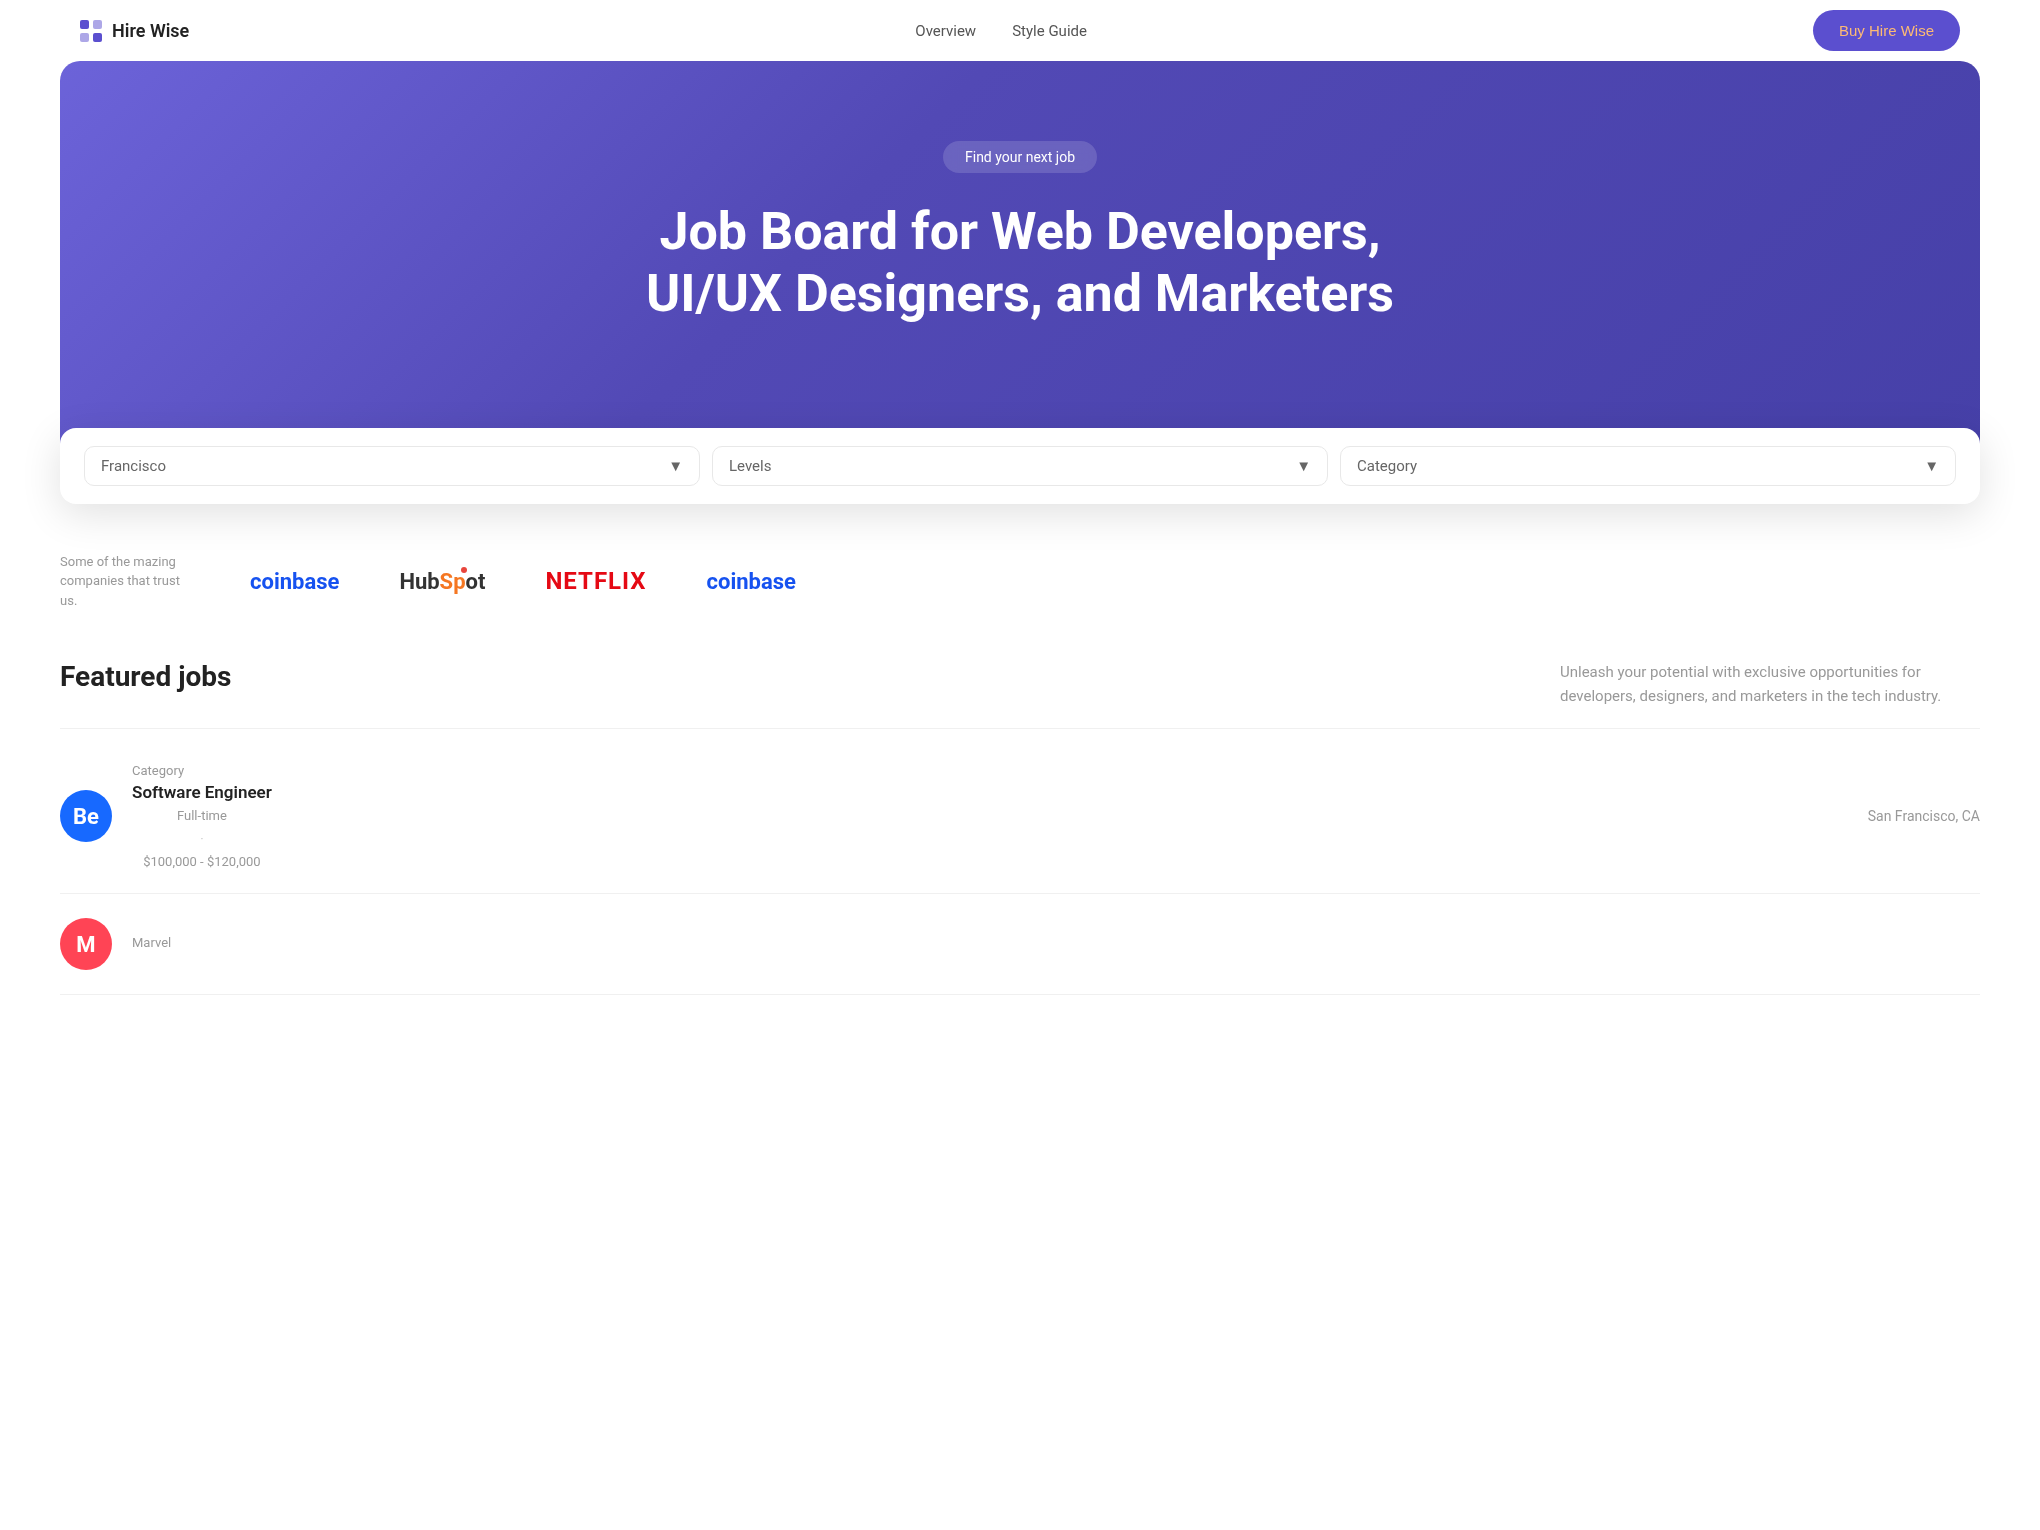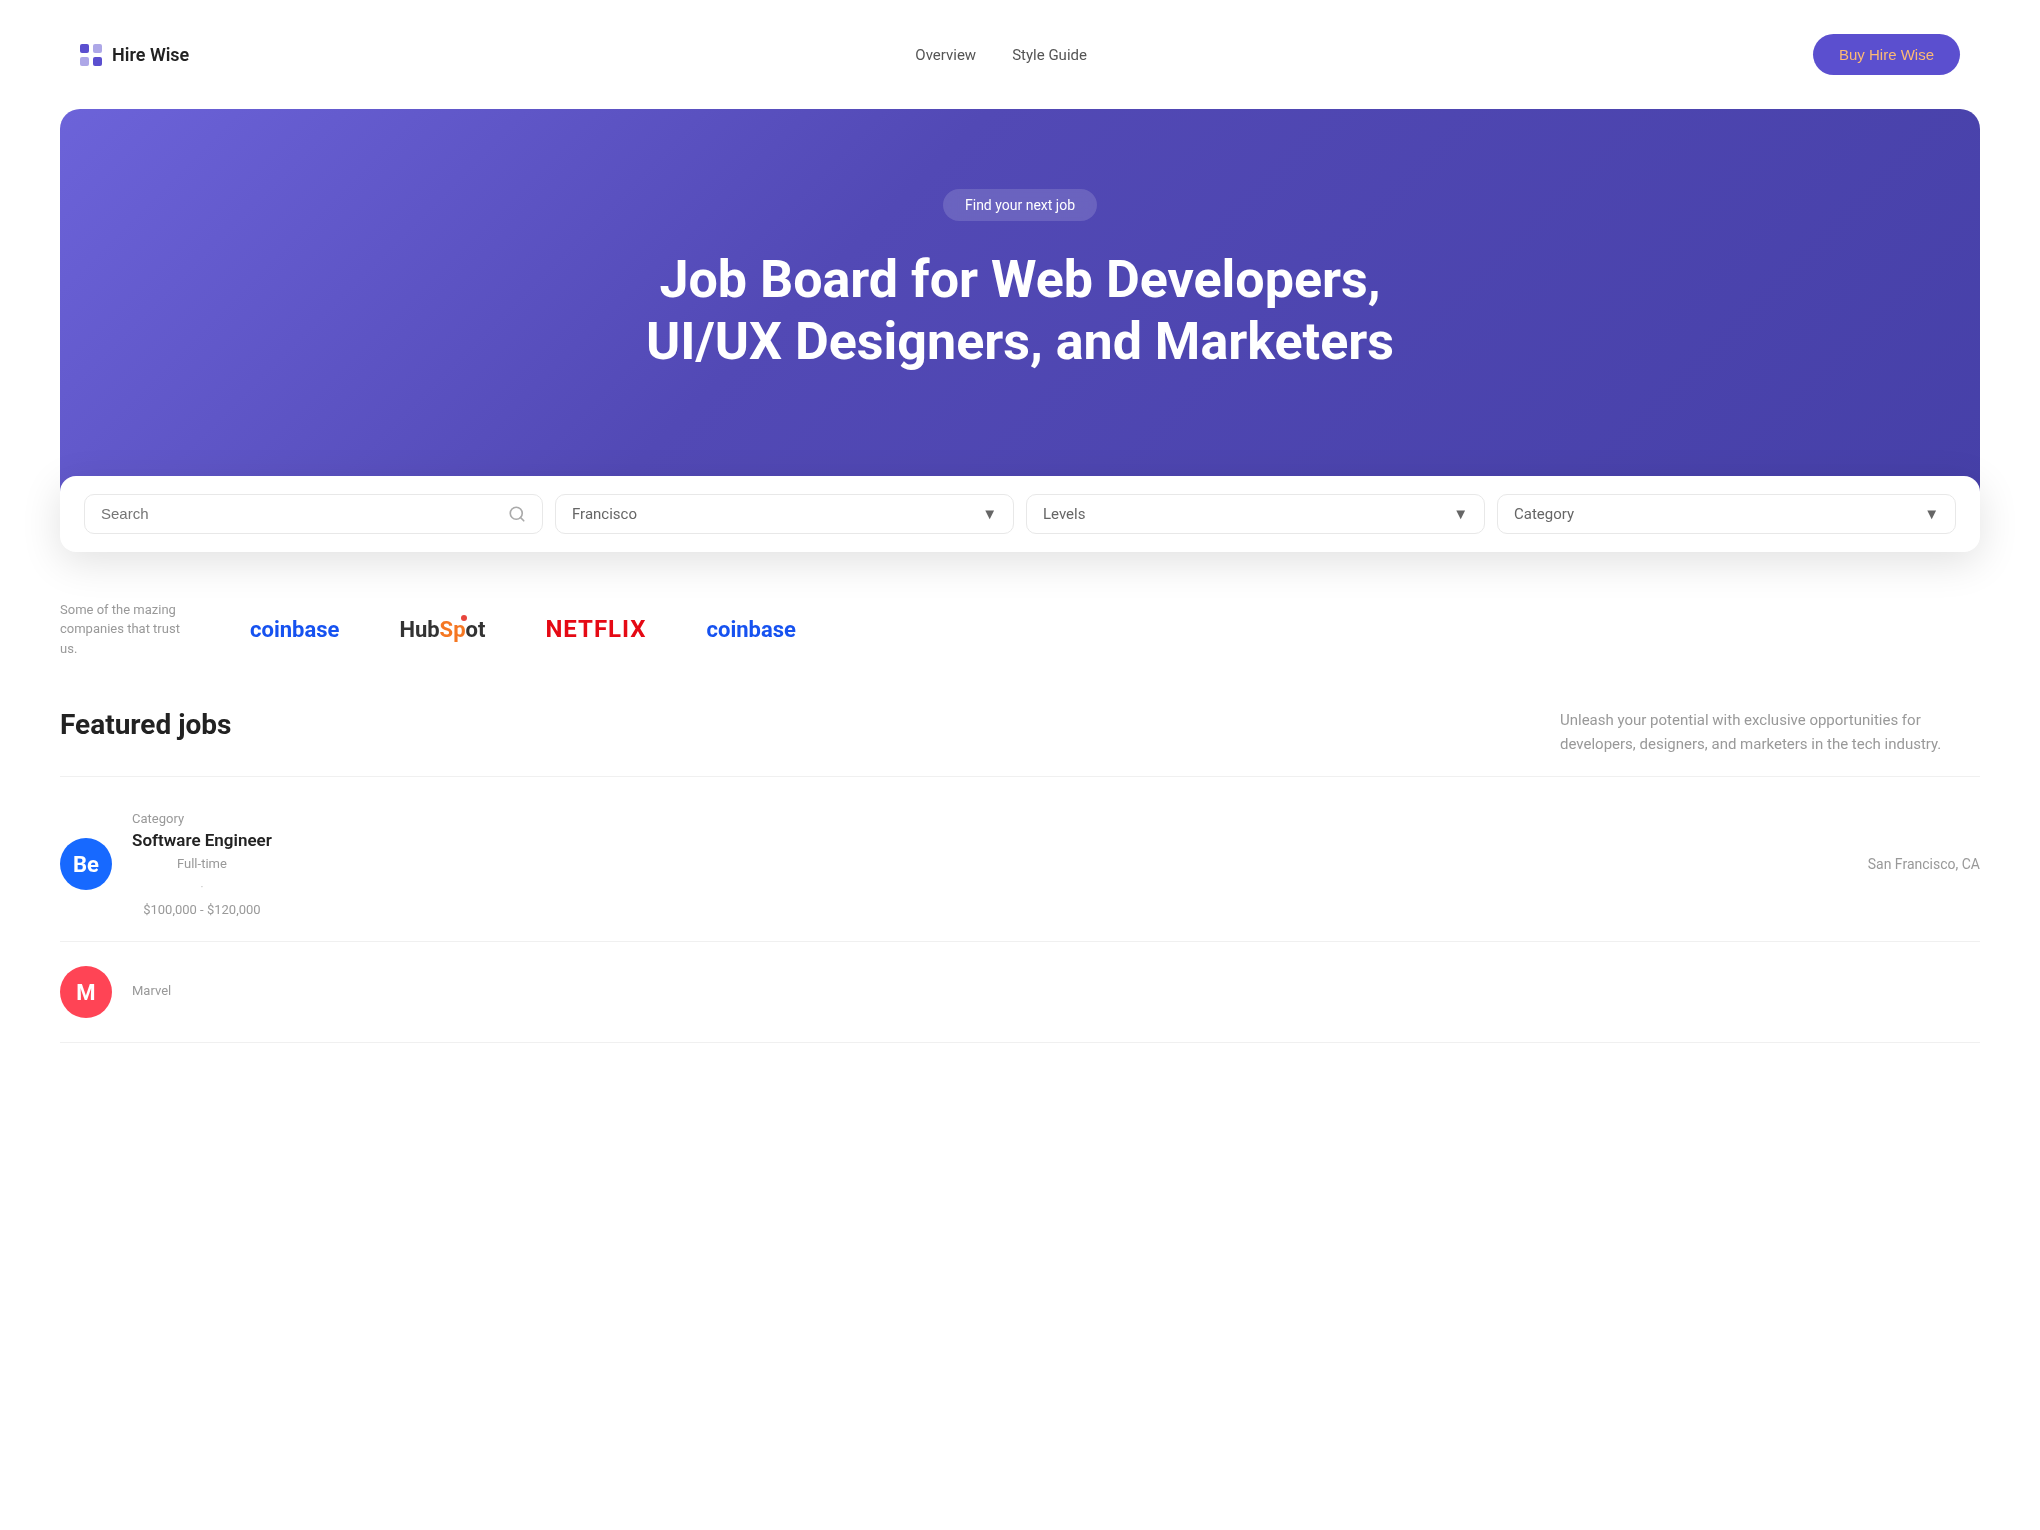--- a/index.html
+++ b/index.html
@@ -1,21 +1,21 @@
 <!DOCTYPE html>
 <html><head>
   <meta charset="utf-8">
   <style>
     * { margin: 0; padding: 0; box-sizing: border-box; }
     body { font-family: -apple-system, BlinkMacSystemFont, 'Segoe UI', Roboto, sans-serif; background: #fff; color: #333; }
 
     
     .navbar {
       display: flex; align-items: center; justify-content: space-between;
-      padding: 34px 80px; background: #fff;
+      padding: 10px 80px; background: #fff;
     }
     .nav-logo { display: flex; align-items: center; gap: 10px; font-size: 18px; font-weight: 600; color: #222; }
     .nav-links { display: flex; gap: 36px; }
     .nav-links a { font-size: 15px; color: #555; text-decoration: none; }
     .btn-buy {
       background: #5b4fcf; color: #fdba74; border: none; border-radius: 30px;
       padding: 12px 26px; font-size: 15px; font-weight: 500; cursor: pointer;
     }
 
     
@@ -117,27 +117,20 @@
   <button class="btn-buy">Buy Hire Wise</button>
 </nav>
 
 <section class="hero">
   <div class="hero-badge">Find your next job</div>
   <h1>Job Board for Web Developers,<br>UI/UX Designers, and Marketers</h1>
 </section>
 
 <div class="search-bar-wrap">
   <div class="search-bar">
-    <div class="search-input-wrap">
-      <input type="text" placeholder="Search" style="">
-      <svg class="search-icon-svg" width="18" height="18" viewBox="0 0 24 24" fill="none" stroke="#aaa" stroke-width="2.2" stroke-linecap="round" stroke-linejoin="round">
-        <circle cx="11" cy="11" r="8"></circle>
-          <line x1="21" y1="21" x2="16.65" y2="16.65"></line>
-      </svg>
-    </div>
     <div class="select-wrap">
       <span>Francisco</span>
       <span class="chevron">▼</span>
     </div>
     <div class="select-wrap">
       <span>Levels</span>
       <span class="chevron">▼</span>
     </div>
     <div class="select-wrap">
       <span>Category</span>

